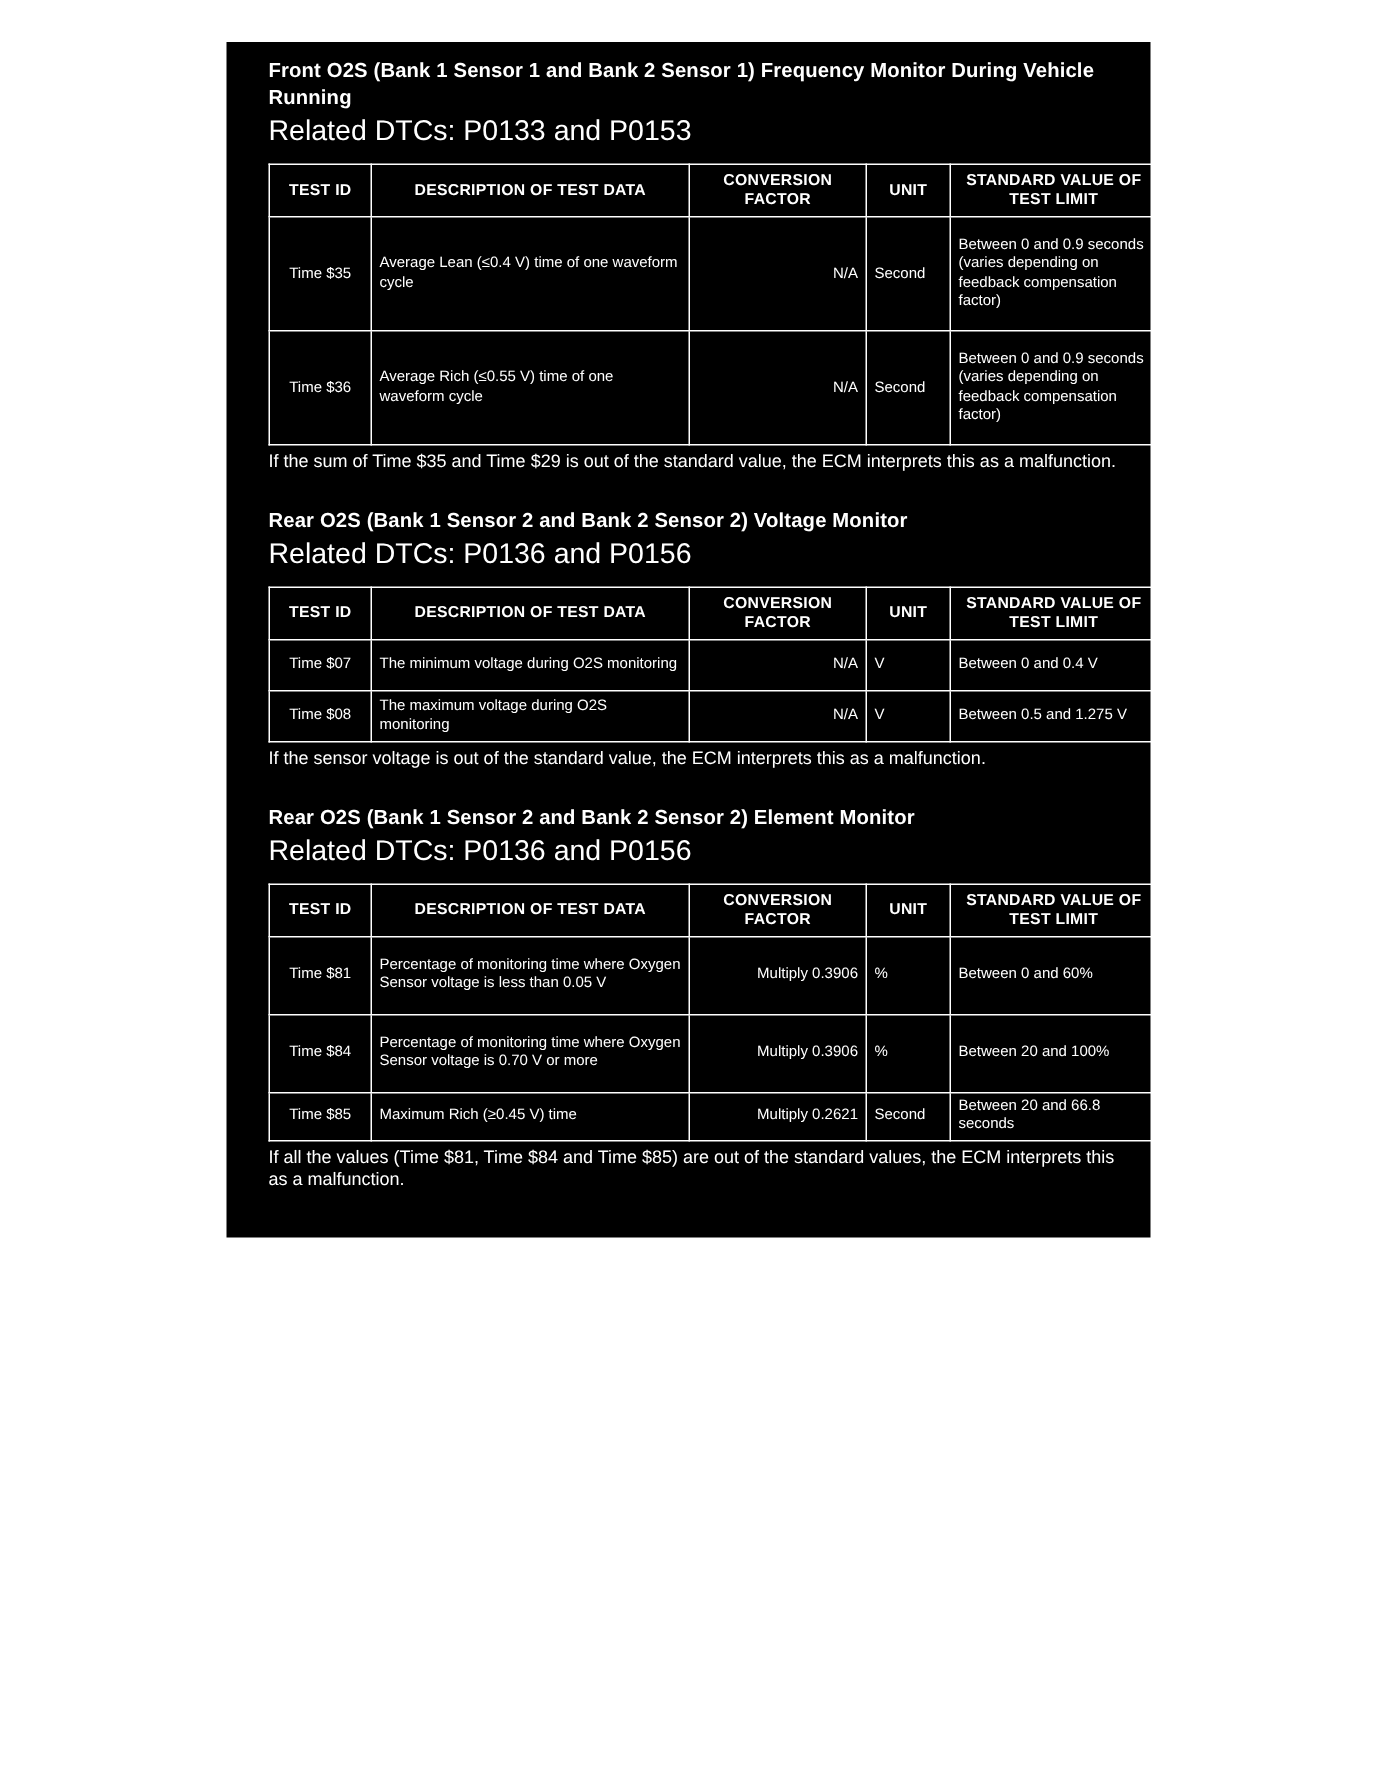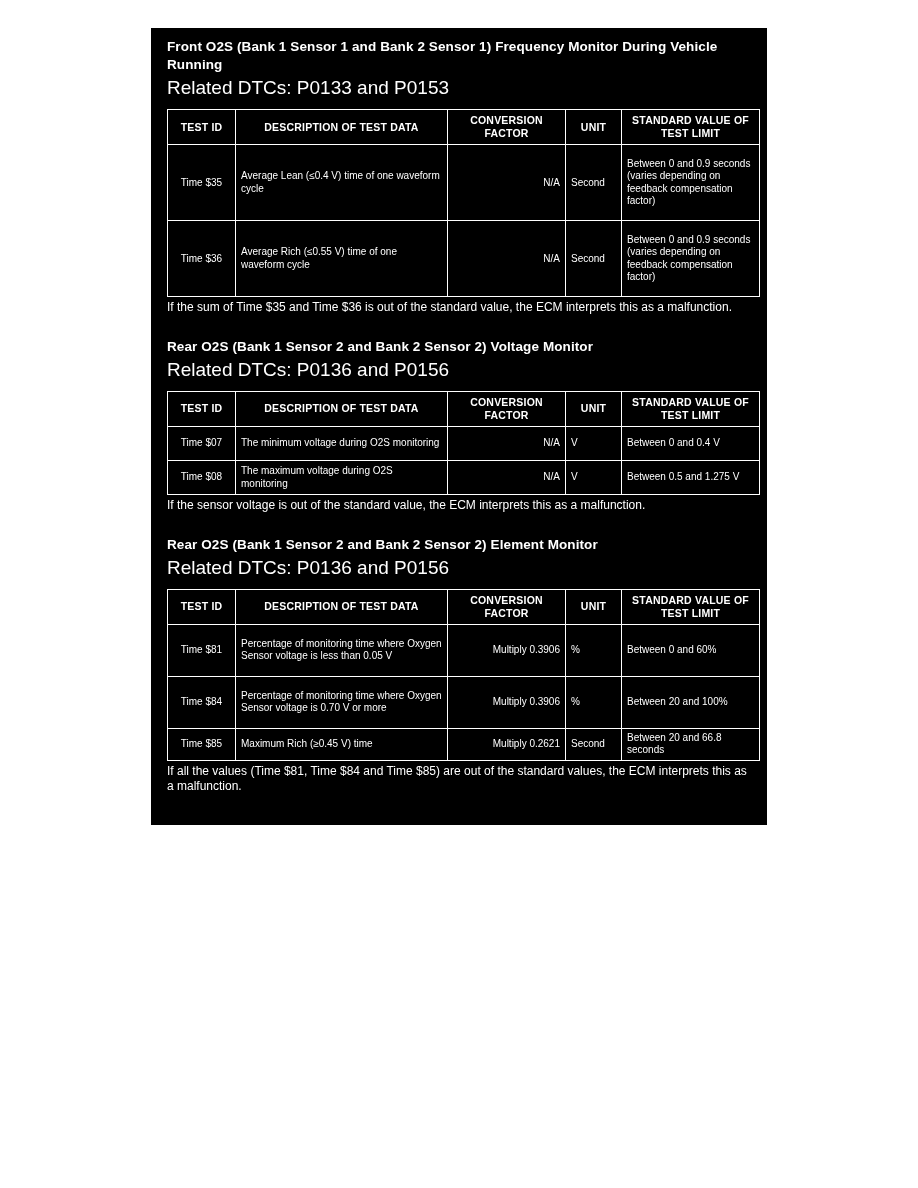--- a/index.html
+++ b/index.html
@@ -22,21 +22,21 @@
     left: 151px;
     top: 28px;
     width: 616px;
     height: 797px;
     background: #000000;
     color: #ffffff;
     padding: 0;
     box-sizing: border-box;
   }
   .inner {
-    padding: 10px 12px 10px 16px;
+    padding: 10px 12px 10px 28px;
   }
   .section { margin-bottom: 0; }
   .sec-title {
     font-size: 13.5px;
     font-weight: bold;
     line-height: 1.35;
     letter-spacing: 0.1px;
     margin: 0 0 2px 0;
   }
   .sec-sub {
@@ -124,21 +124,21 @@
             </tr>
             <tr style="height:76px;">
               <td class="c-testid">Time $36</td>
               <td class="c-desc">Average Rich (≤0.55 V) time of one waveform cycle</td>
               <td class="c-conv">N/A</td>
               <td class="c-unit">Second</td>
               <td class="c-std">Between 0 and 0.9 seconds (varies depending on feedback compensation factor)</td>
             </tr>
           </tbody>
         </table>
-        <p class="note">If the sum of Time $35 and Time $36 is out of the standard value, the ECM interprets this as a malfunction.</p>
+        <p class="note">If the sum of Time $35 and Time $29 is out of the standard value, the ECM interprets this as a malfunction.</p>
       </div>
 
       <div class="gap-lg"></div>
 
       <div class="section">
         <div class="sec-title">Rear O2S (Bank 1 Sensor 2 and Bank 2 Sensor 2) Voltage Monitor</div>
         <div class="sec-sub">Related DTCs: P0136 and P0156</div>
         <table class="tbl">
           <colgroup>
             <col class="w-testid">

